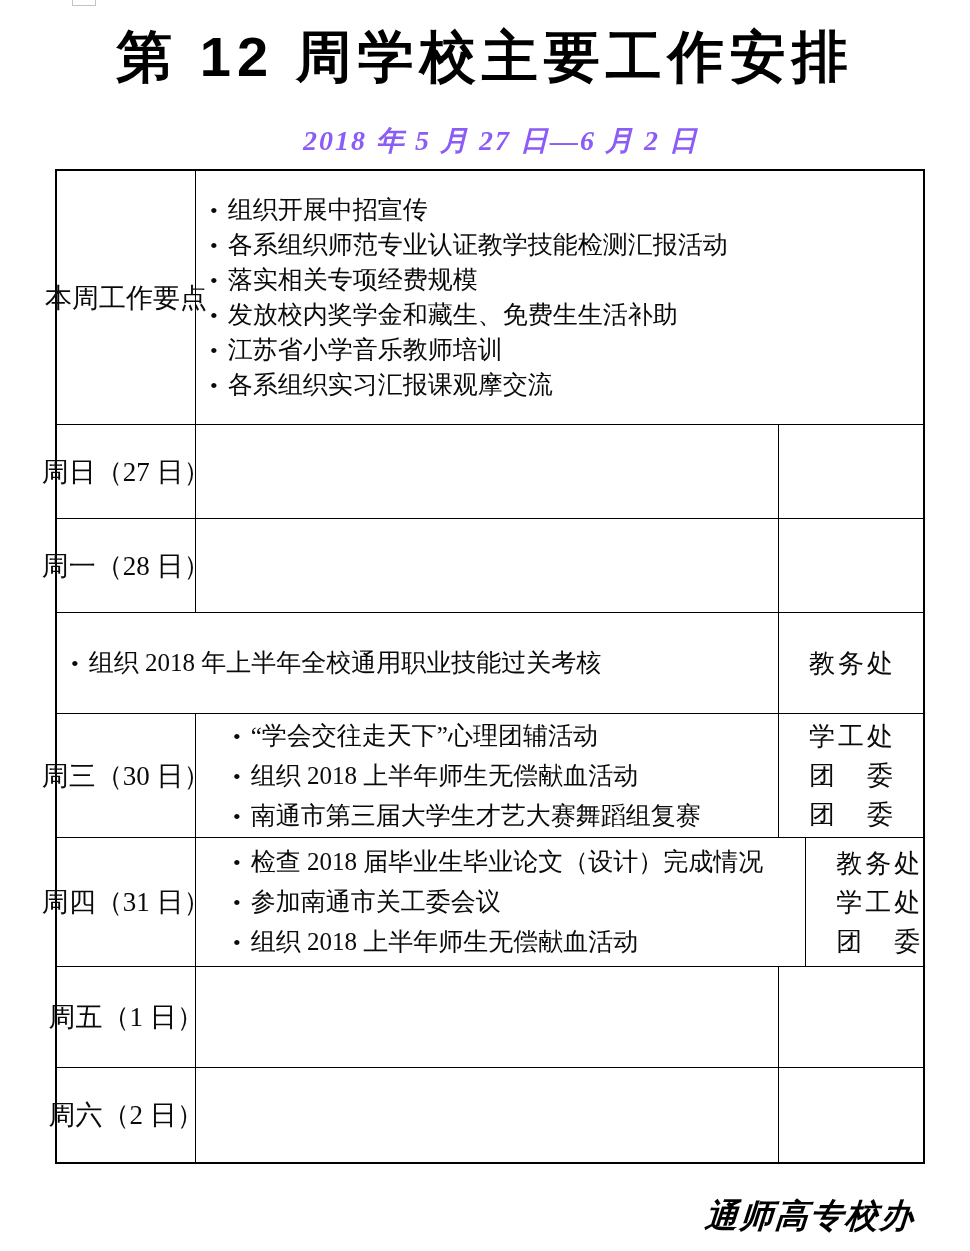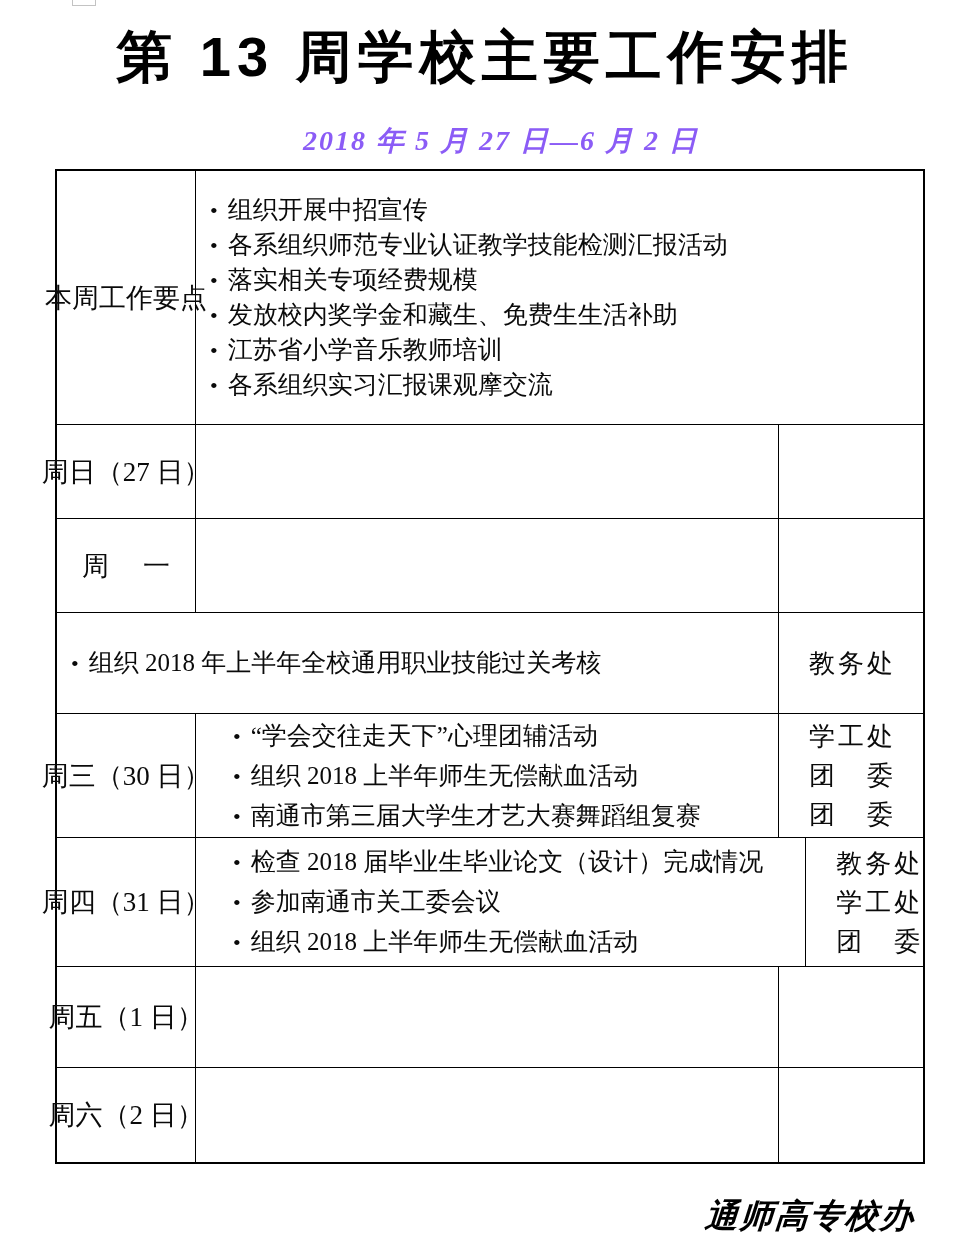--- a/index.html
+++ b/index.html
@@ -106,21 +106,21 @@
     transform: skewX(-4deg);
   }
 </style>
 </head>
 <body>
 
 <div class="page">
 
   <div class="artifact"></div>
 
-  <div class="title">第 13 周学校主要工作安排</div>
+  <div class="title">第 12 周学校主要工作安排</div>
   <div class="subtitle">2018 年 5 月 27 日—6 月 2 日</div>
 
   <div class="tbl">
 
     <div class="row row-summary">
       <div class="c1">
         <div class="label-line">本周</div>
         <div class="label-line">工作要点</div>
       </div>
       <div class="c2">
@@ -138,20 +138,21 @@
         <div class="day-name">周日</div>
         <div class="day-date">（27 日）</div>
       </div>
       <div class="c2"></div>
       <div class="c3"></div>
     </div>
 
     <div class="row" style="height:94px">
       <div class="c1">
         <div class="day-name">周一</div>
+        <div class="day-date">（28 日）</div>
       </div>
       <div class="c2"></div>
       <div class="c3"></div>
     </div>
 
     <div class="row" style="height:101px">
       <div class="c2">
         <div class="task bullet">组织 2018 年上半年全校通用职业技能过关考核</div>
       </div>
       <div class="c3">

